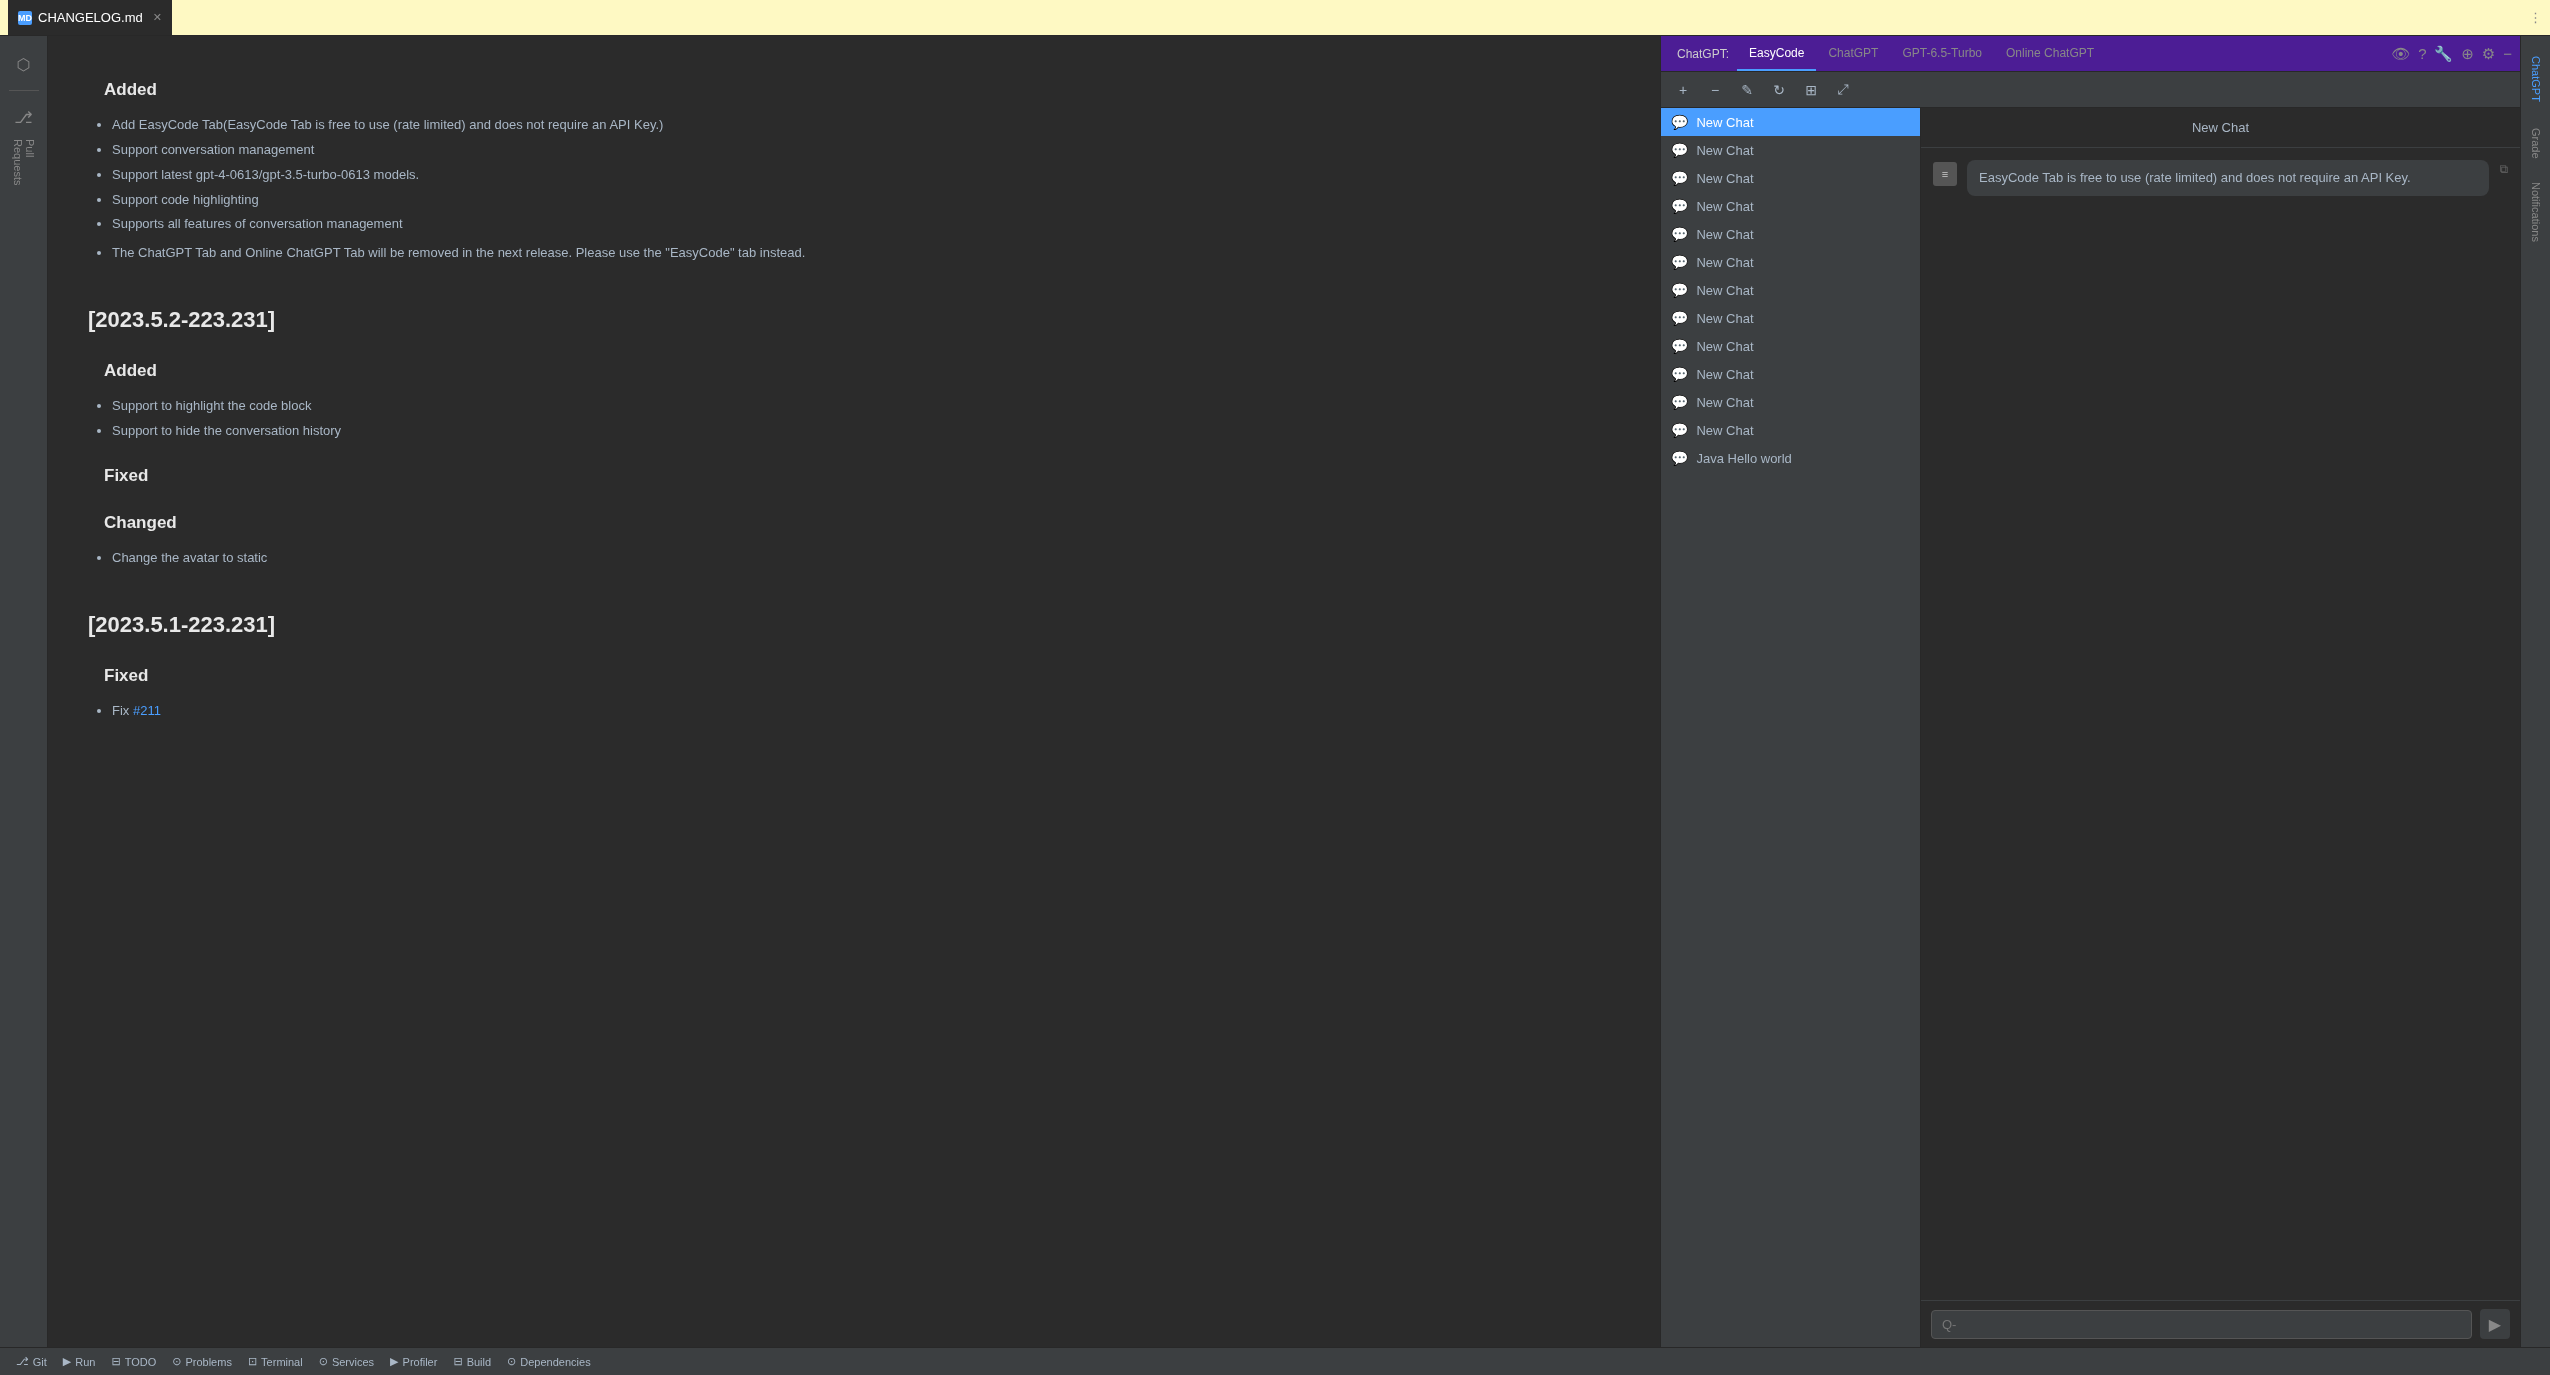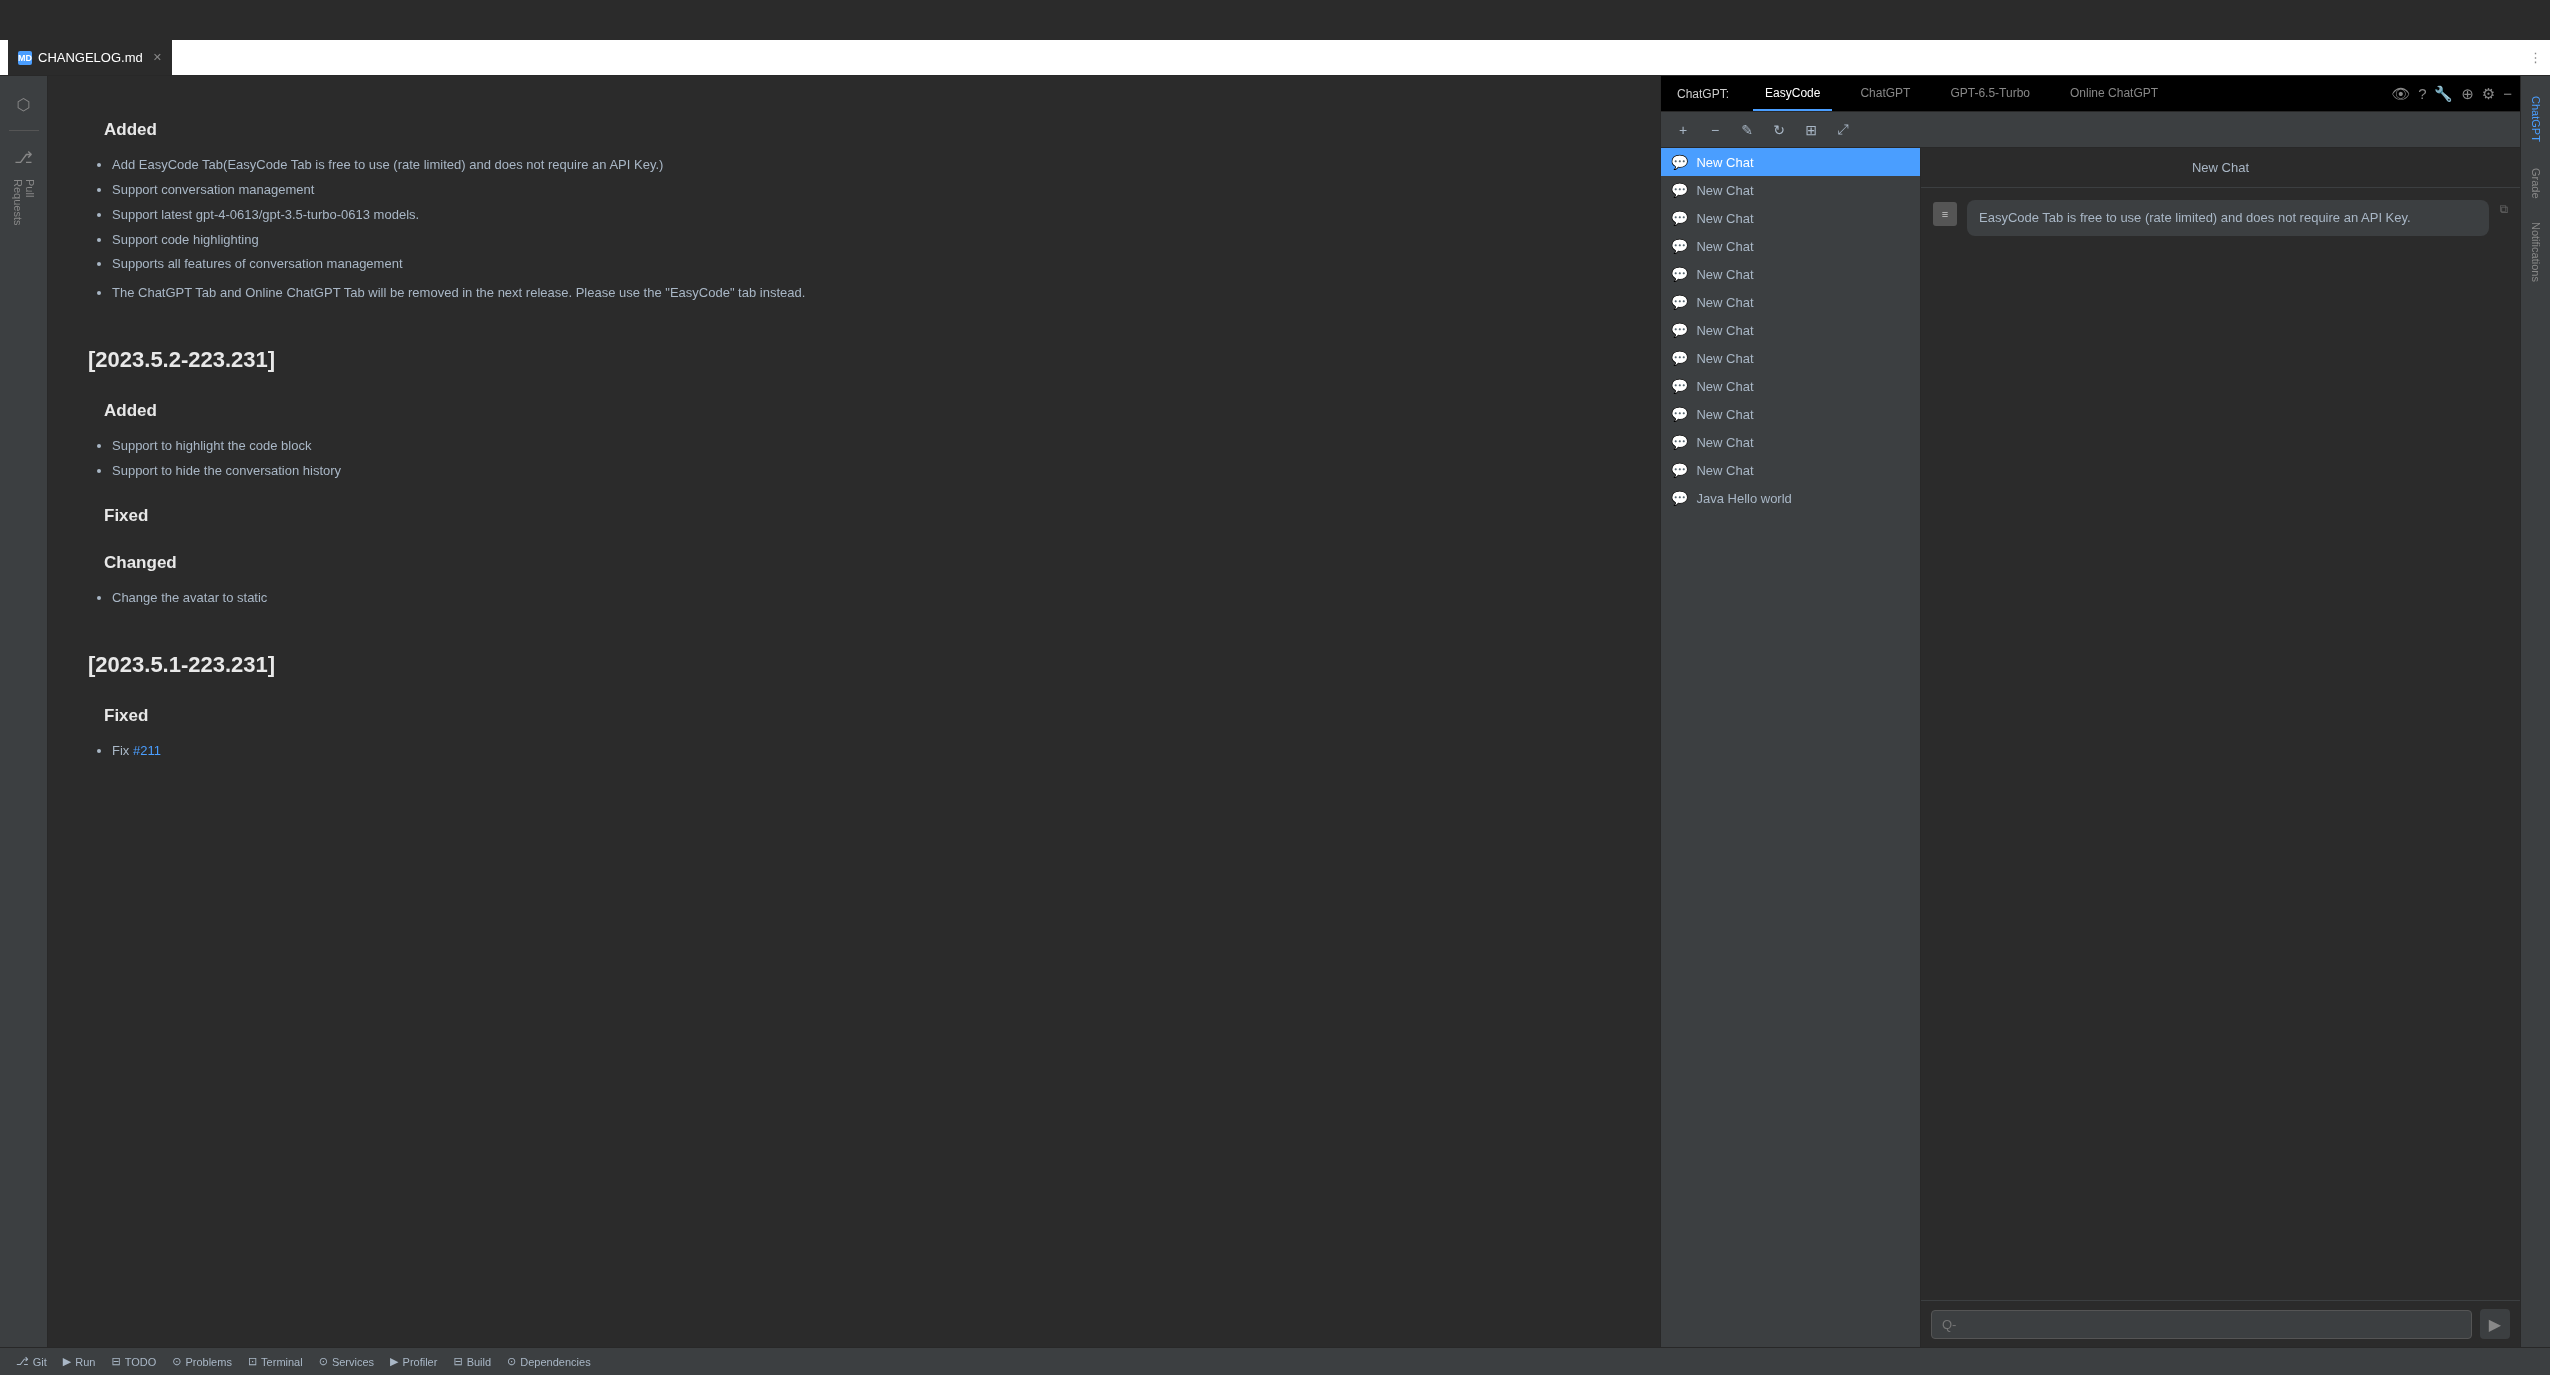--- a/index.html
+++ b/index.html
@@ -12,26 +12,25 @@
       height: 1375px;
       overflow: hidden;
       display: flex;
       flex-direction: column;
     }
 
     
     .tab-bar {
       display: flex;
       align-items: center;
-      background: #ffffff;
+      background: #fef9c3;
       border-bottom: 1px solid #282828;
       height: 36px;
       padding: 0 8px;
       flex-shrink: 0;
-      margin-top: 40px;
     }
     .tab {
       display: flex;
       align-items: center;
       padding: 0 10px;
       height: 100%;
       font-size: 13px;
       cursor: pointer;
       gap: 6px;
       color: #a9b7c6;
@@ -156,26 +155,26 @@
       flex-direction: column;
       background: #3c3f41;
       border-left: 1px solid #282828;
       flex-shrink: 0;
     }
 
     
     .chat-tabs {
       display: flex;
       align-items: center;
-      background: #000000;
+      background: #4c1d95;
       border-bottom: 1px solid #282828;
       height: 36px;
       padding: 0 8px;
       flex-shrink: 0;
-      gap: 16px;
+      gap: 0;
     }
     .chat-tab-label {
       color: #888;
       font-size: 12px;
       padding: 0 8px;
     }
     .chat-tab-label span {
       color: #ccc;
       font-weight: 500;
     }

